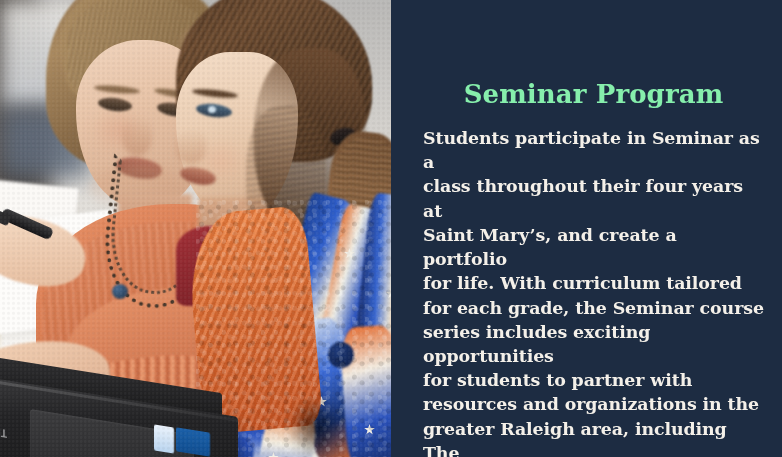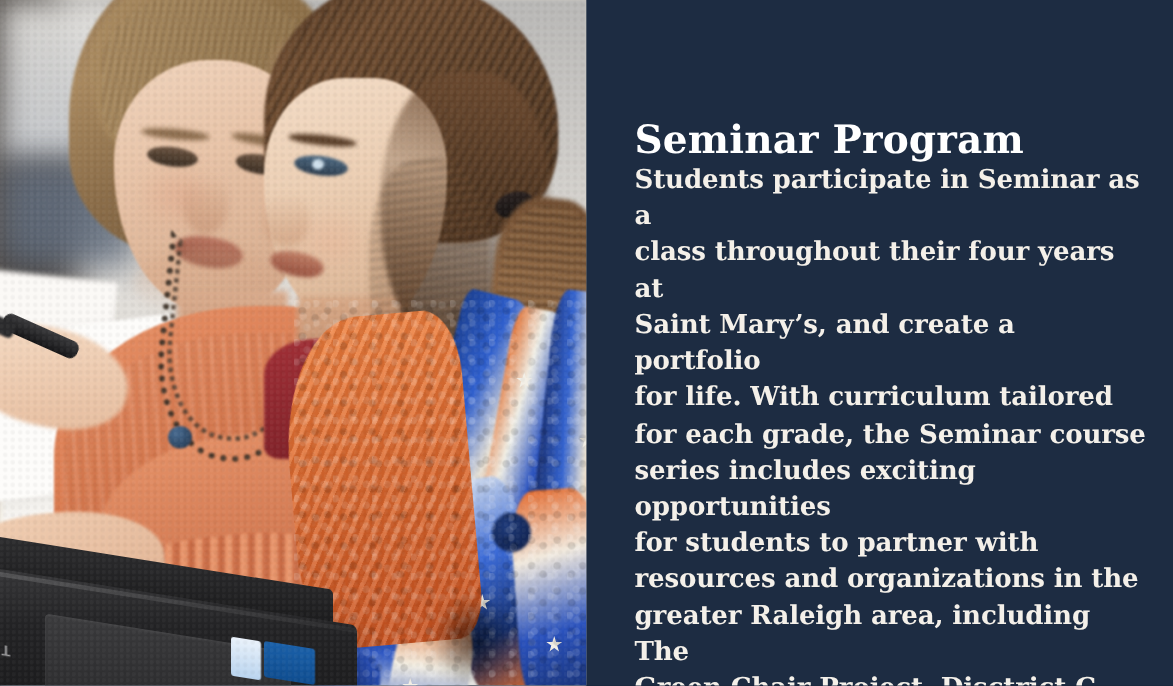--- a/index.html
+++ b/index.html
@@ -473,22 +473,24 @@
   }
   .panel-inner {
     position:absolute;
     left:32px; top:80px; right:18px;
   }
   .heading {
     font-family:"DejaVu Serif", serif;
     font-weight:700;
     font-size:26px;
     line-height:1.08;
-    color:#ffffff;
+    color:#86efac;
     letter-spacing:.1px;
+    margin-bottom:18px;
+    text-align:center;
   }
   .body-copy {
     font-family:"DejaVu Serif", serif;
     font-weight:700;
     font-size:17.4px;
     line-height:24.2px;
     color:#f4f0e9;
     letter-spacing:-.1px;
     white-space:pre-line;
   }

